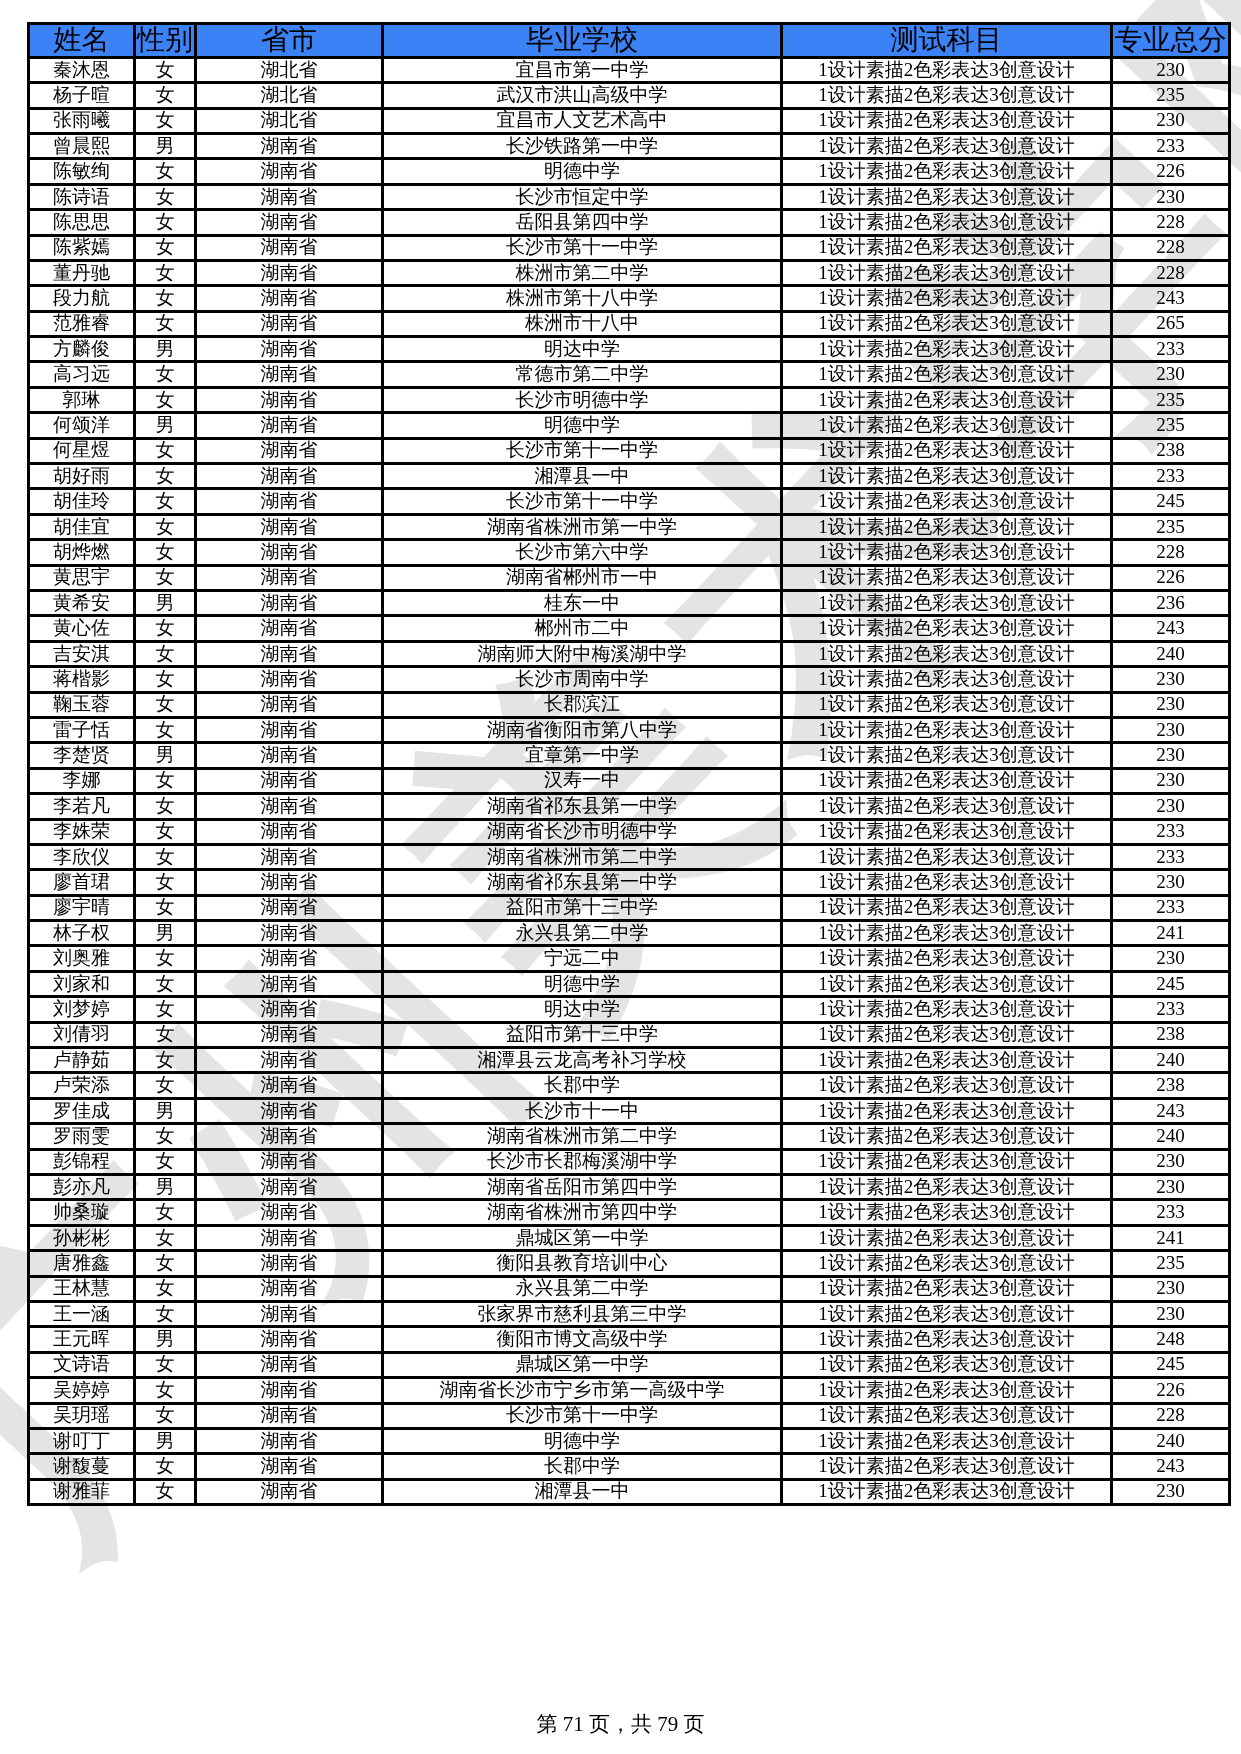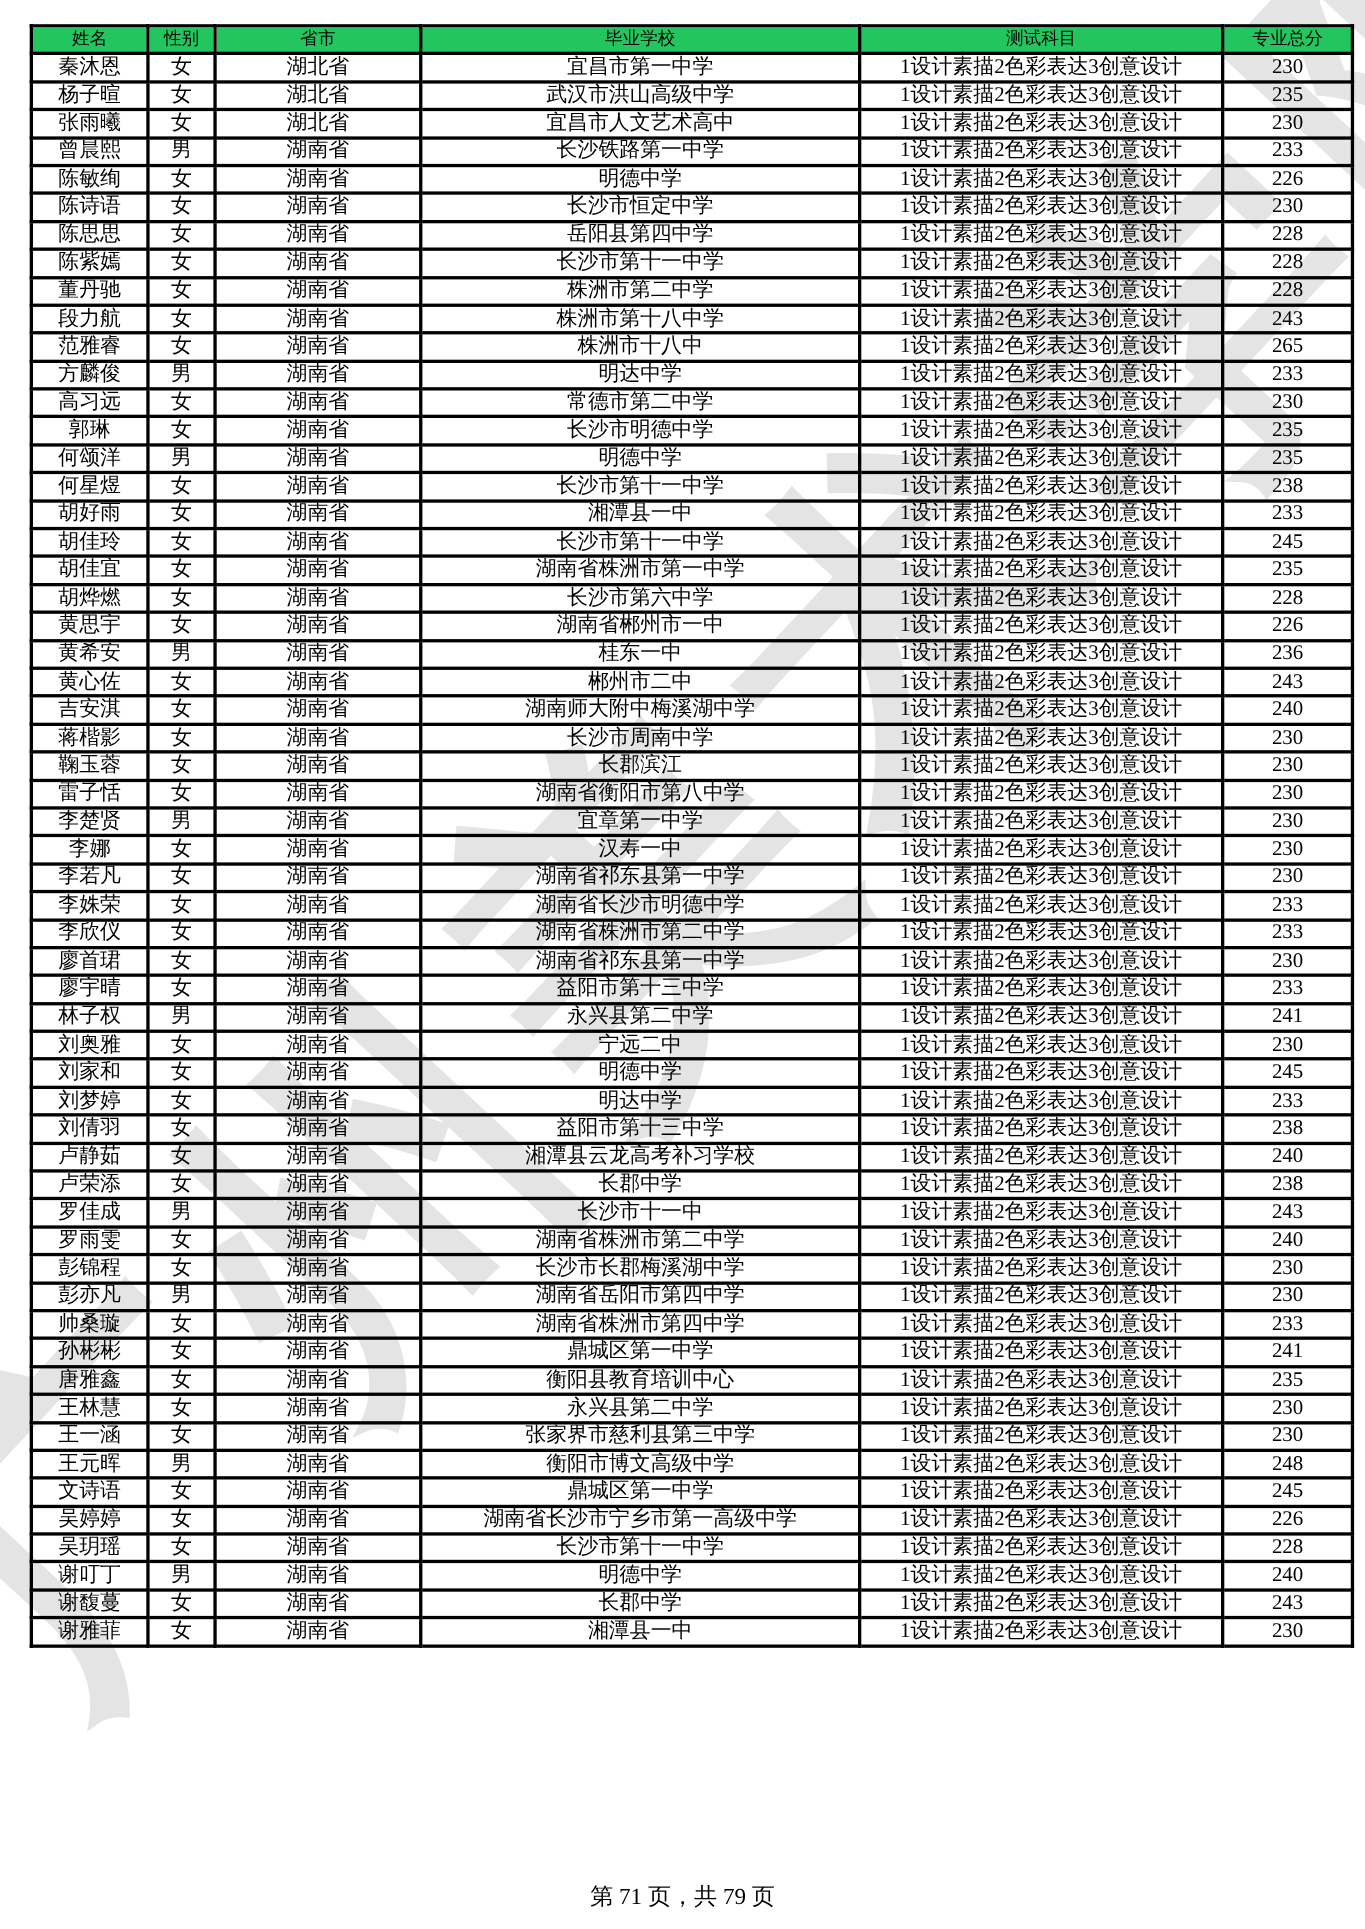--- a/index.html
+++ b/index.html
@@ -38,23 +38,23 @@
     text-align:center;
     vertical-align:middle;
     padding:0;
     height:22.4px;
     font-size:19px;
     line-height:1.1;
     white-space:nowrap;
     overflow:hidden;
   }
   .roster th{
-    background:#22c55e;
+    background:#3b82f6;
     font-weight:normal;
-    font-size:16px;
+    font-size:28px;
   }
   .col-name{width:103px;}
   .col-gender{width:58px;margin-top:13px;}
   .col-province{width:184px;}
   .col-school{width:396px;}
   .col-subjects{width:327px;margin-top:32px;}
   .col-score{width:115px;}
   .page-footer{
     position:absolute;
     left:0;top:1686px;

